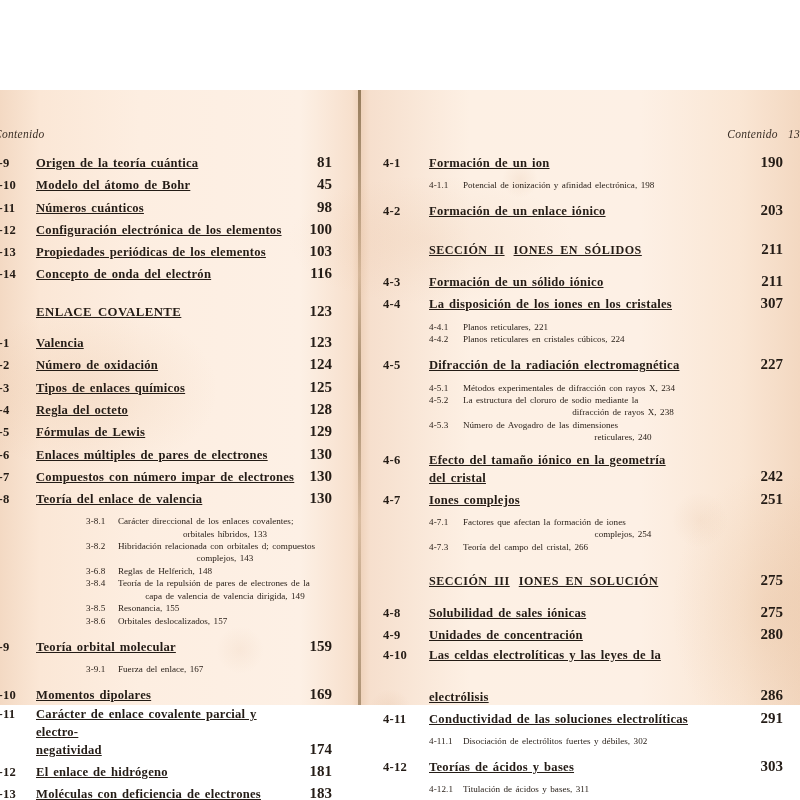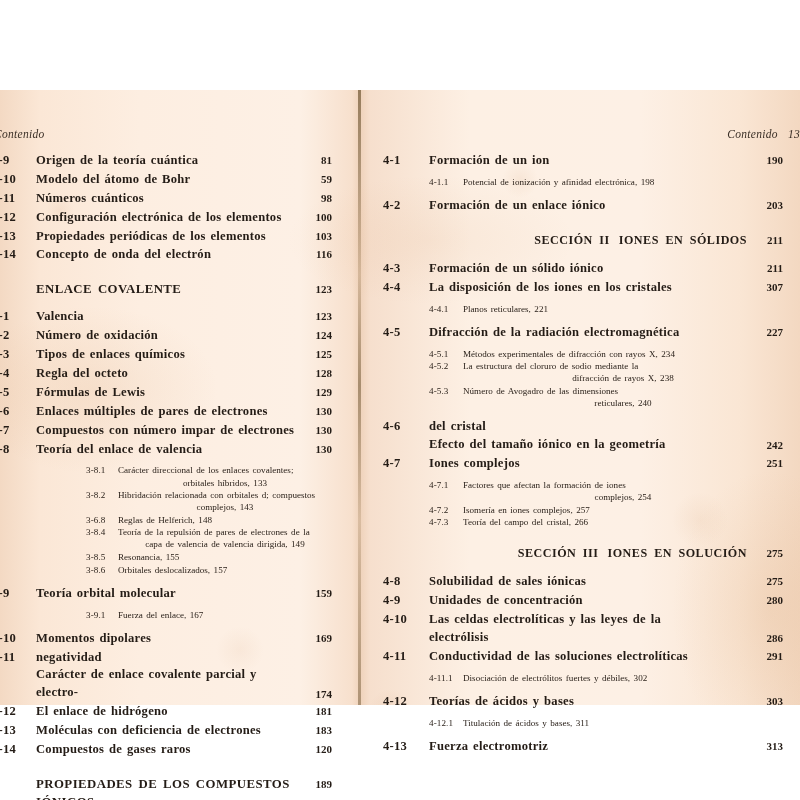--- a/index.html
+++ b/index.html
@@ -116,24 +116,25 @@
   #toc-left  .num { width: 44px; }
   #toc-right .num { width: 46px; }
 
   .title {
     font-weight: bold;
     font-size: 12.6px;
     letter-spacing: 0.25px;
     word-spacing: 1.4px;
     flex: 1 1 auto;
     white-space: normal;
+    text-decoration: underline;
   }
   .page-no {
     font-weight: bold;
-    font-size: 11px;
+    font-size: 15px;
     flex: 0 0 auto;
     text-align: right;
   }
   #toc-left  .page-no { width: 34px; }
   #toc-right .page-no { width: 36px; }
 
   
   .row.twoline { align-items: flex-end; }
   .row.twoline .num { align-self: flex-start; }
 
@@ -148,21 +149,21 @@
     letter-spacing: 0.45px;
     word-spacing: 2.2px;
   }
 
   
   .row.section {
     margin-top: 17px;
     margin-bottom: 11px;
   }
   .section .title {
-    text-align: right;
+    text-align: left;
     text-transform: uppercase;
     font-size: 12.1px;
     letter-spacing: 0.5px;
     word-spacing: 3px;
   }
   .section .sec-label { margin-right: 9px; }
 
   
   .subs {
     margin: 6px 0 9px 0;
@@ -202,21 +203,21 @@
     </div>
     <div class="toc" id="toc-left">
         <div class="row entry">
           <span class="num">2-9</span>
           <span class="title">Origen de la teoría cuántica</span>
           <span class="page-no">81</span>
         </div>
         <div class="row entry">
           <span class="num">2-10</span>
           <span class="title">Modelo del átomo de Bohr</span>
-          <span class="page-no">59</span>
+          <span class="page-no">45</span>
         </div>
         <div class="row entry">
           <span class="num">2-11</span>
           <span class="title">Números cuánticos</span>
           <span class="page-no">98</span>
         </div>
         <div class="row entry">
           <span class="num">2-12</span>
           <span class="title">Configuración electrónica de los elementos</span>
           <span class="page-no">100</span>
@@ -314,22 +315,22 @@
           </div>
         </div>
         <div class="row entry">
           <span class="num">3-10</span>
           <span class="title">Momentos dipolares</span>
           <span class="page-no">169</span>
         </div>
         <div class="row entry twoline">
           <span class="num">3-11</span>
           <span class="title">
+            <span style="display: block;">Carácter de enlace covalente parcial y electro-</span>
             <span style="display: block;">negatividad</span>
-            <span style="display: block;">Carácter de enlace covalente parcial y electro-</span>
           </span>
           <span class="page-no">174</span>
         </div>
         <div class="row entry">
           <span class="num">3-12</span>
           <span class="title">El enlace de hidrógeno</span>
           <span class="page-no">181</span>
         </div>
         <div class="row entry">
           <span class="num">3-13</span>
@@ -383,20 +384,24 @@
         <div class="row entry">
           <span class="num">4-4</span>
           <span class="title">La disposición de los iones en los cristales</span>
           <span class="page-no">307</span>
         </div>
         <div class="subs">
           <div class="sub">
             <span class="sub-num">4-4.1</span>
             <span class="sub-text"><span>Planos reticulares, 221</span></span>
           </div>
+          <div class="sub">
+            <span class="sub-num">4-4.2</span>
+            <span class="sub-text"><span>Planos reticulares en cristales cúbicos, 224</span></span>
+          </div>
         </div>
         <div class="row entry">
           <span class="num">4-5</span>
           <span class="title">Difracción de la radiación electromagnética</span>
           <span class="page-no">227</span>
         </div>
         <div class="subs">
           <div class="sub">
             <span class="sub-num">4-5.1</span>
             <span class="sub-text"><span>Métodos experimentales de difracción con rayos X, 234</span></span>
@@ -406,38 +411,34 @@
             <span class="sub-text"><span>La estructura del cloruro de sodio mediante la</span><span class="cont">difracción de rayos X, 238</span></span>
           </div>
           <div class="sub">
             <span class="sub-num">4-5.3</span>
             <span class="sub-text"><span>Número de Avogadro de las dimensiones</span><span class="cont">reticulares, 240</span></span>
           </div>
         </div>
         <div class="row entry twoline">
           <span class="num">4-6</span>
           <span class="title">
+            <span style="display: block;">Efecto del tamaño iónico en la geometría</span>
             <span style="display: block;">del cristal</span>
-            <span style="display: block;">Efecto del tamaño iónico en la geometría</span>
           </span>
           <span class="page-no">242</span>
         </div>
         <div class="row entry">
           <span class="num">4-7</span>
           <span class="title">Iones complejos</span>
           <span class="page-no">251</span>
         </div>
         <div class="subs">
           <div class="sub">
             <span class="sub-num">4-7.1</span>
             <span class="sub-text"><span>Factores que afectan la formación de iones</span><span class="cont">complejos, 254</span></span>
-          </div>
-          <div class="sub">
-            <span class="sub-num">4-7.2</span>
-            <span class="sub-text"><span>Isomería en iones complejos, 257</span></span>
           </div>
           <div class="sub">
             <span class="sub-num">4-7.3</span>
             <span class="sub-text"><span>Teoría del campo del cristal, 266</span></span>
           </div>
         </div>
         <div class="row section">
           <span class="num"></span>
           <span class="title"><span class="sec-label">SECCIÓN III</span><span>IONES EN SOLUCIÓN</span></span>
           <span class="page-no">275</span>
@@ -449,21 +450,21 @@
         </div>
         <div class="row entry">
           <span class="num">4-9</span>
           <span class="title">Unidades de concentración</span>
           <span class="page-no">280</span>
         </div>
         <div class="row entry twoline">
           <span class="num">4-10</span>
           <span class="title">
             <span style="display: block;">Las celdas electrolíticas y las leyes de la</span>
-            <span style="display: block;">electrólisis</span>
+            <span style="display: block; margin-top: 24px;">electrólisis</span>
           </span>
           <span class="page-no">286</span>
         </div>
         <div class="row entry">
           <span class="num">4-11</span>
           <span class="title">Conductividad de las soluciones electrolíticas</span>
           <span class="page-no">291</span>
         </div>
         <div class="subs">
           <div class="sub">

